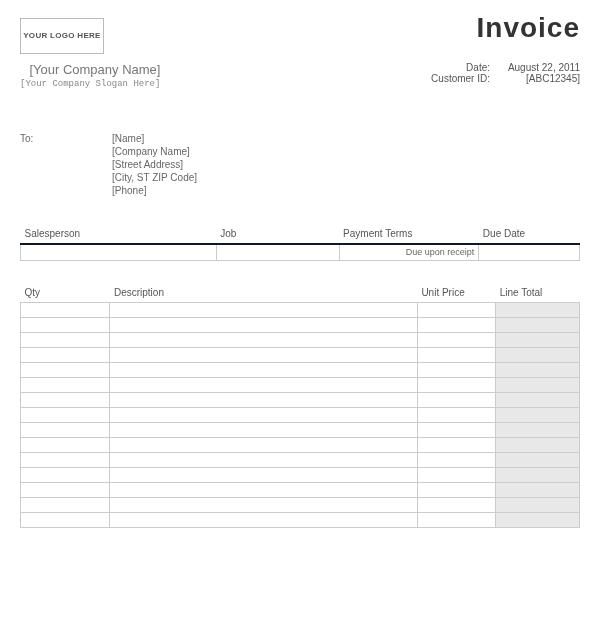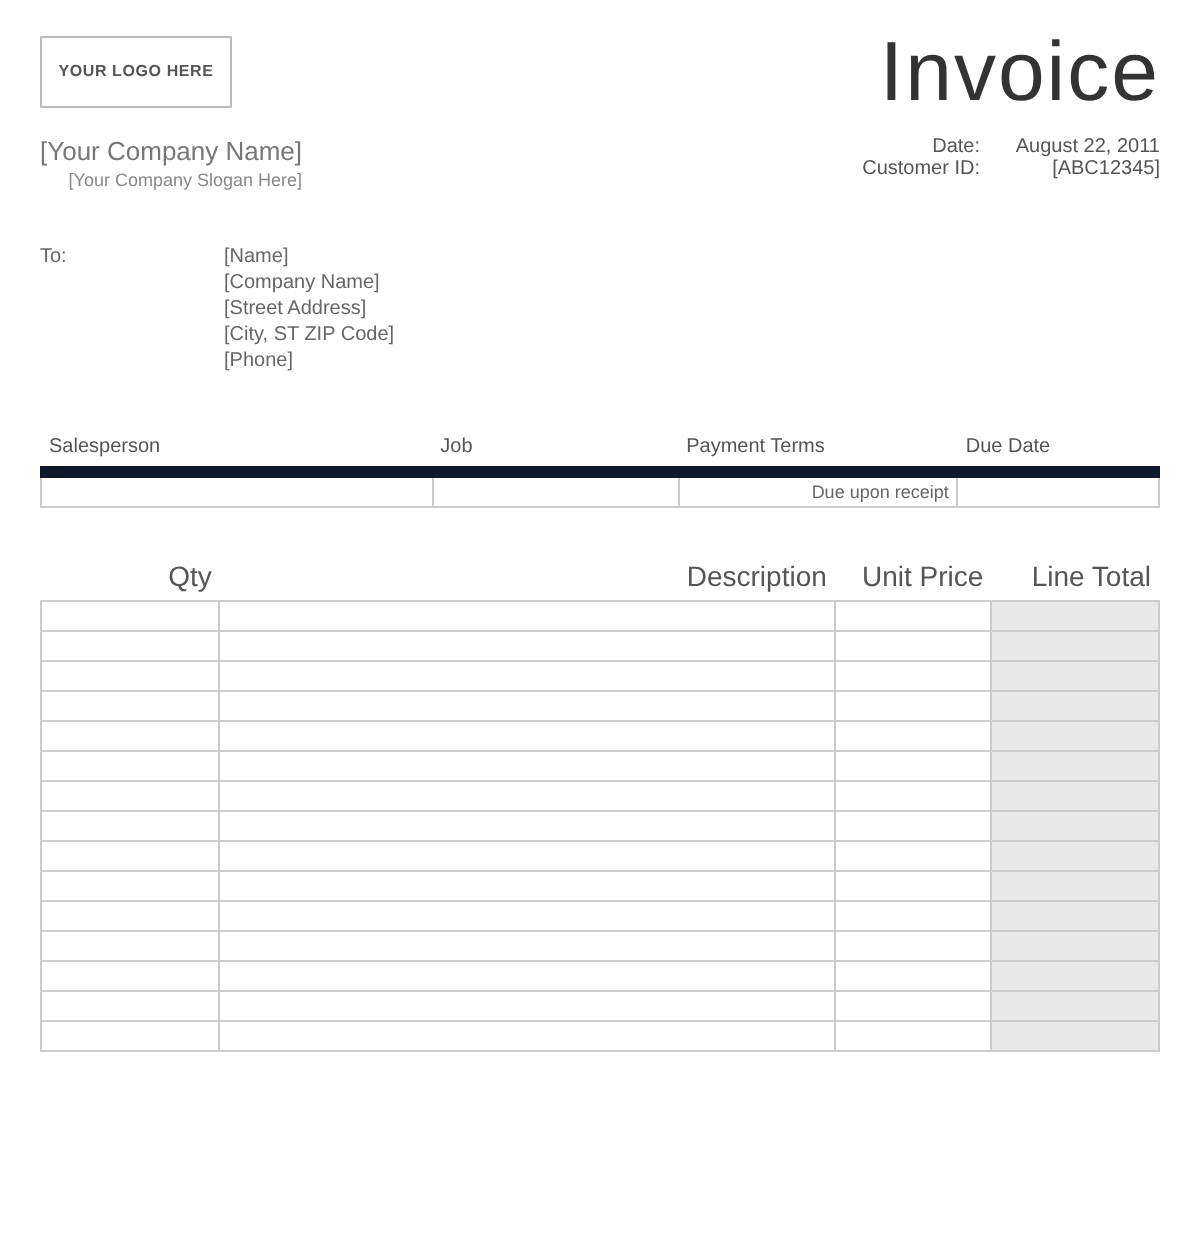--- a/index.html
+++ b/index.html
@@ -13,35 +13,35 @@
     padding: 18px 20px 0 20px;
   }
   
   .header {
     display: flex;
     justify-content: space-between;
     align-items: flex-start;
   }
   .logo-box {
     border: 1px solid #bbb;
-    width: 96px;
+    width: 84px;
     height: 36px;
     display: flex;
     align-items: center;
     justify-content: center;
     font-size: 8px;
     font-weight: bold;
     letter-spacing: 0.3px;
     color: #555;
     text-align: center;
     line-height: 1.1;
   }
   .invoice-title {
-    font-size: 42px;
-    font-weight: 400;
+    font-size: 28px;
+    font-weight: 700;
     color: #333;
     letter-spacing: 1px;
     margin-top: -6px;
   }
   
   .sub-header {
     display: flex;
     justify-content: space-between;
     margin-top: 8px;
     text-align: right;
@@ -49,51 +49,52 @@
   .company-block {
     color: #888;
   }
   .company-name {
     font-size: 13px;
     color: #777;
   }
   .company-slogan {
     font-size: 9px;
     margin-top: 2px;
+    font-family: Liberation Mono, monospace;
   }
   .meta-block {
     font-size: 10px;
     color: #555;
   }
   .meta-row { display: flex; }
   .meta-label { width: 80px; padding-left: 12px; }
   .meta-value { width: 90px; }
   
   .billto {
     display: flex;
-    margin-top: 28px;
+    margin-top: 44px;
     color: #666;
     font-size: 10px;
   }
   .billto-label { width: 92px; }
   .billto-lines div { margin-bottom: 2px; }
   
   .jobinfo {
     margin-top: 26px;
     width: 100%;
     border-collapse: collapse;
     table-layout: fixed;
   }
   .jobinfo th {
     text-align: left;
     font-weight: normal;
     color: #555;
     font-size: 10px;
     padding: 4px 4px;
-    border-bottom: 6px solid #0f172a;
+    border-bottom: 2px solid #0f172a;
   }
   .jobinfo td {
     border: 1px solid #ccc;
     height: 16px;
     font-size: 9px;
     padding: 2px 4px;
     color: #666;
     text-align: right;
   }
   .jobinfo .col-sp { width: 35%; }
@@ -101,24 +102,24 @@
   .jobinfo .col-pt { width: 25%; }
   .jobinfo .col-dd { width: 18%; }
   
   .items {
     margin-top: 22px;
     width: 100%;
     border-collapse: collapse;
     table-layout: fixed;
   }
   .items th {
-    text-align: right;
+    text-align: left;
     font-weight: normal;
     color: #555;
-    font-size: 14px;
+    font-size: 10px;
     padding: 4px 4px;
     border-bottom: 1px solid #ccc;
   }
   .items td {
     border: 1px solid #ccc;
     height: 15px;
     font-size: 9px;
     padding: 0 4px;
   }
   .items .col-qty { width: 16%; }

